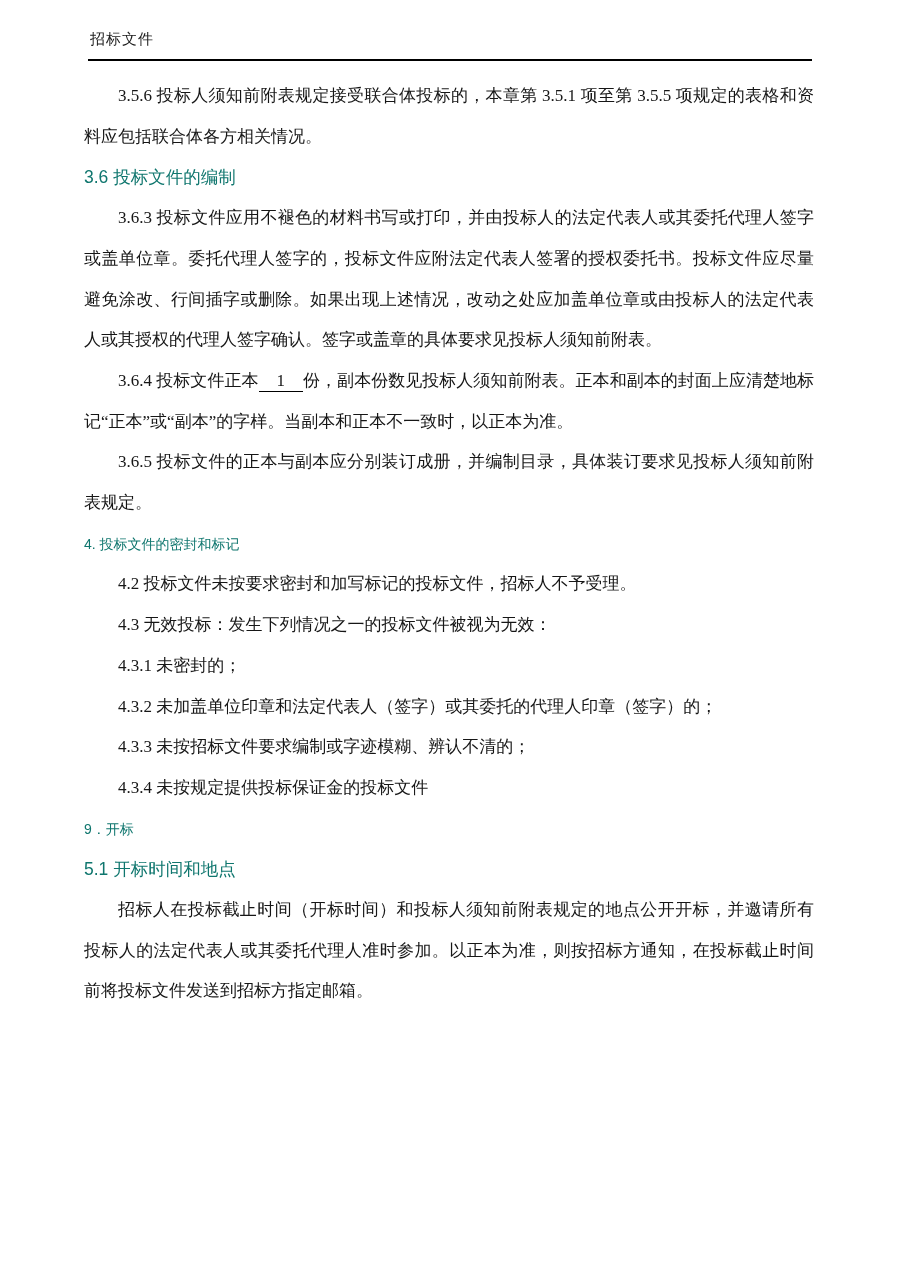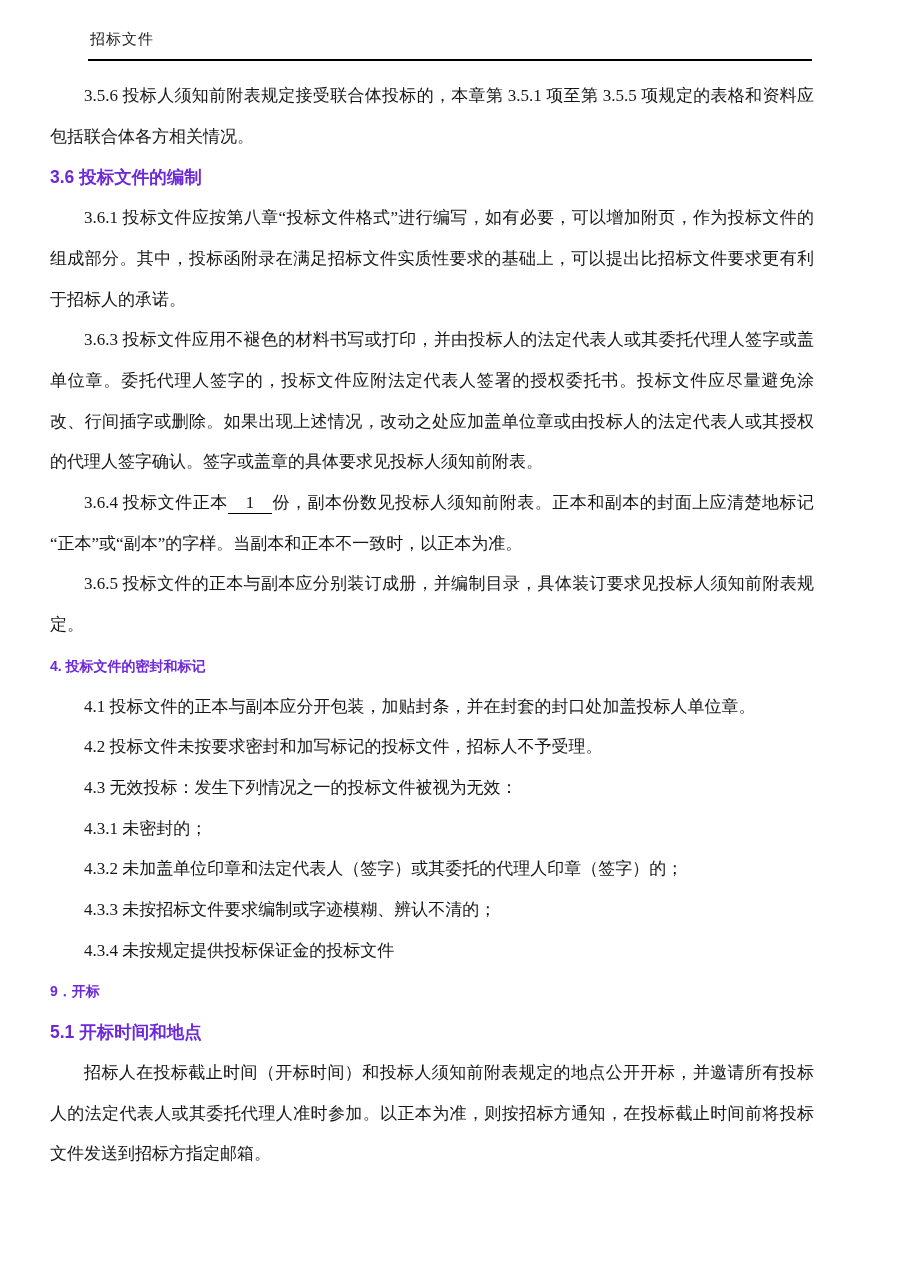--- a/index.html
+++ b/index.html
@@ -29,35 +29,35 @@
     letter-spacing: 1px;
     color: #1a1a1a;
   }
   .header-rule {
     border: none;
     border-top: 2px solid #000000;
     margin: 9px 88px 0 88px;
   }
   
   .content {
-    padding: 15px 86px 0 50px;
+    padding: 15px 86px 0 84px;
     font-size: 17px;
     line-height: 40.7px;
     text-align: justify;
     color: #161616;
   }
   .content p {
     margin: 0;
     text-indent: 2em;
   }
   h2.sec, h3.sec {
     margin: 0;
     font-family: "Liberation Sans", "DejaVu Sans", sans-serif;
-    font-weight: 700;
-    color: #6d28d9;
+    font-weight: 400;
+    color: #0f766e;
     text-align: left;
     text-indent: 0;
     line-height: 40.7px;
   }
   h2.sec { font-size: 14px; }   
   h3.sec { font-size: 17.5px; } 
   
   .fill-blank {
     display: inline-block;
     text-indent: 0;
@@ -76,32 +76,30 @@
     <div class="header-text">招标文件</div>
   </div>
   <hr class="header-rule">
 
   <div class="content">
 
     <p>3.5.6 投标人须知前附表规定接受联合体投标的，本章第 3.5.1 项至第 3.5.5 项规定的表格和资料应包括联合体各方相关情况。</p>
 
     <h3 class="sec">3.6 投标文件的编制</h3>
 
-    <p>3.6.1 投标文件应按第八章“投标文件格式”进行编写，如有必要，可以增加附页，作为投标文件的组成部分。其中，投标函附录在满足招标文件实质性要求的基础上，可以提出比招标文件要求更有利于招标人的承诺。</p>
 
 
     <p>3.6.3 投标文件应用不褪色的材料书写或打印，并由投标人的法定代表人或其委托代理人签字或盖单位章。委托代理人签字的，投标文件应附法定代表人签署的授权委托书。投标文件应尽量避免涂改、行间插字或删除。如果出现上述情况，改动之处应加盖单位章或由投标人的法定代表人或其授权的代理人签字确认。签字或盖章的具体要求见投标人须知前附表。</p>
 
     <p><span>3.6.4 投标文件正本</span><span class="fill-blank">1</span><span>份，副本份数见投标人须知前附表。正本和副本的封面上应清楚地标记“正本”或“副本”的字样。当副本和正本不一致时，以正本为准。</span></p>
 
     <p>3.6.5 投标文件的正本与副本应分别装订成册，并编制目录，具体装订要求见投标人须知前附表规定。</p>
 
     <h2 class="sec">4. 投标文件的密封和标记</h2>
 
-    <p>4.1 投标文件的正本与副本应分开包装，加贴封条，并在封套的封口处加盖投标人单位章。</p>
 
     <p>4.2 投标文件未按要求密封和加写标记的投标文件，招标人不予受理。</p>
 
     <p>4.3 无效投标：发生下列情况之一的投标文件被视为无效：</p>
 
     <p>4.3.1 未密封的；</p>
 
     <p>4.3.2 未加盖单位印章和法定代表人（签字）或其委托的代理人印章（签字）的；</p>
 
     <p>4.3.3 未按招标文件要求编制或字迹模糊、辨认不清的；</p>

